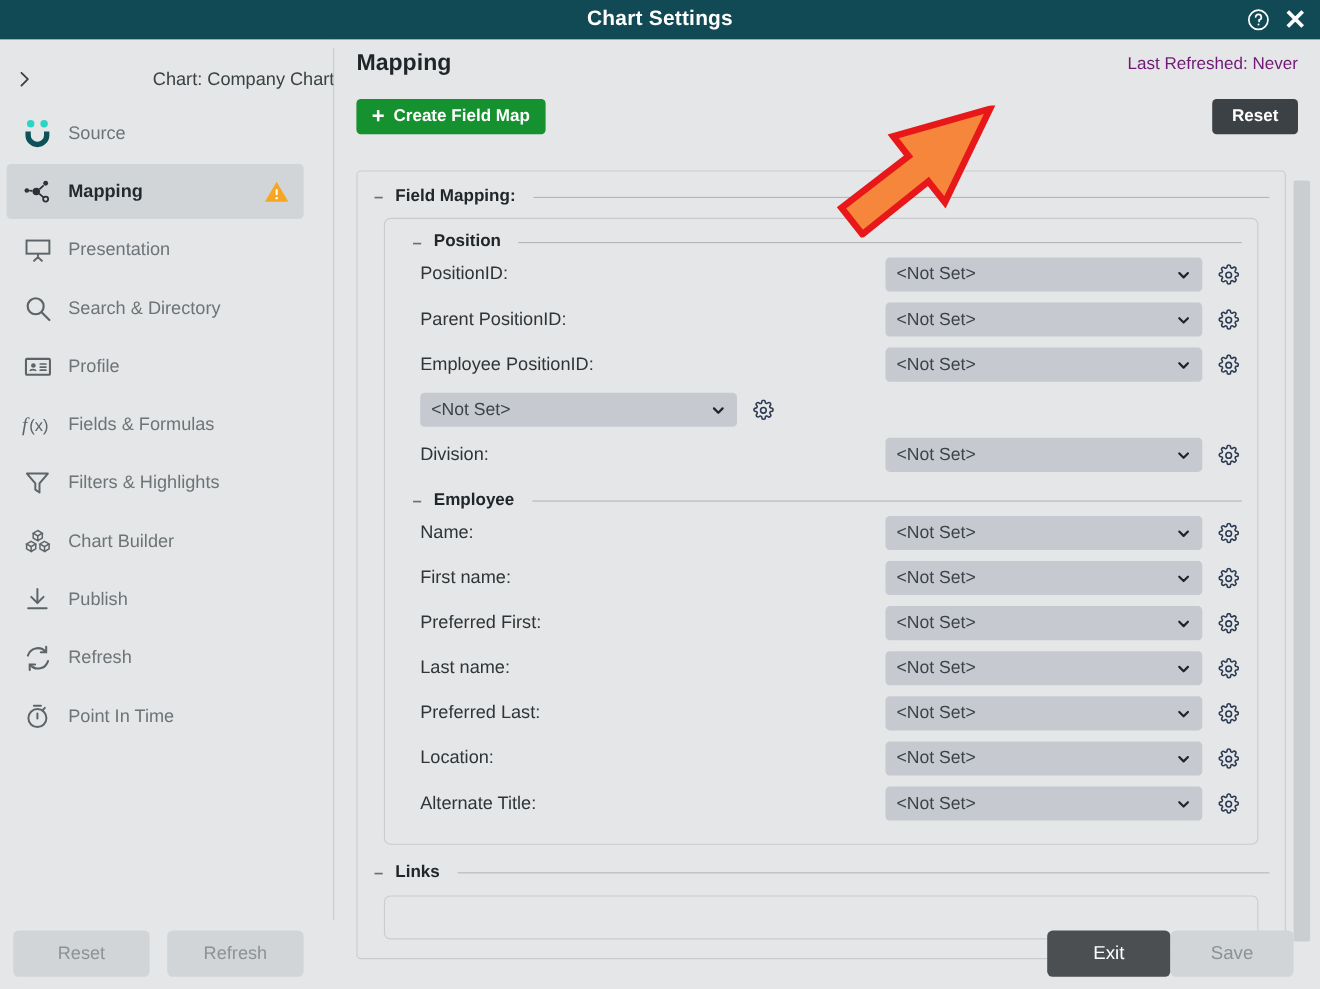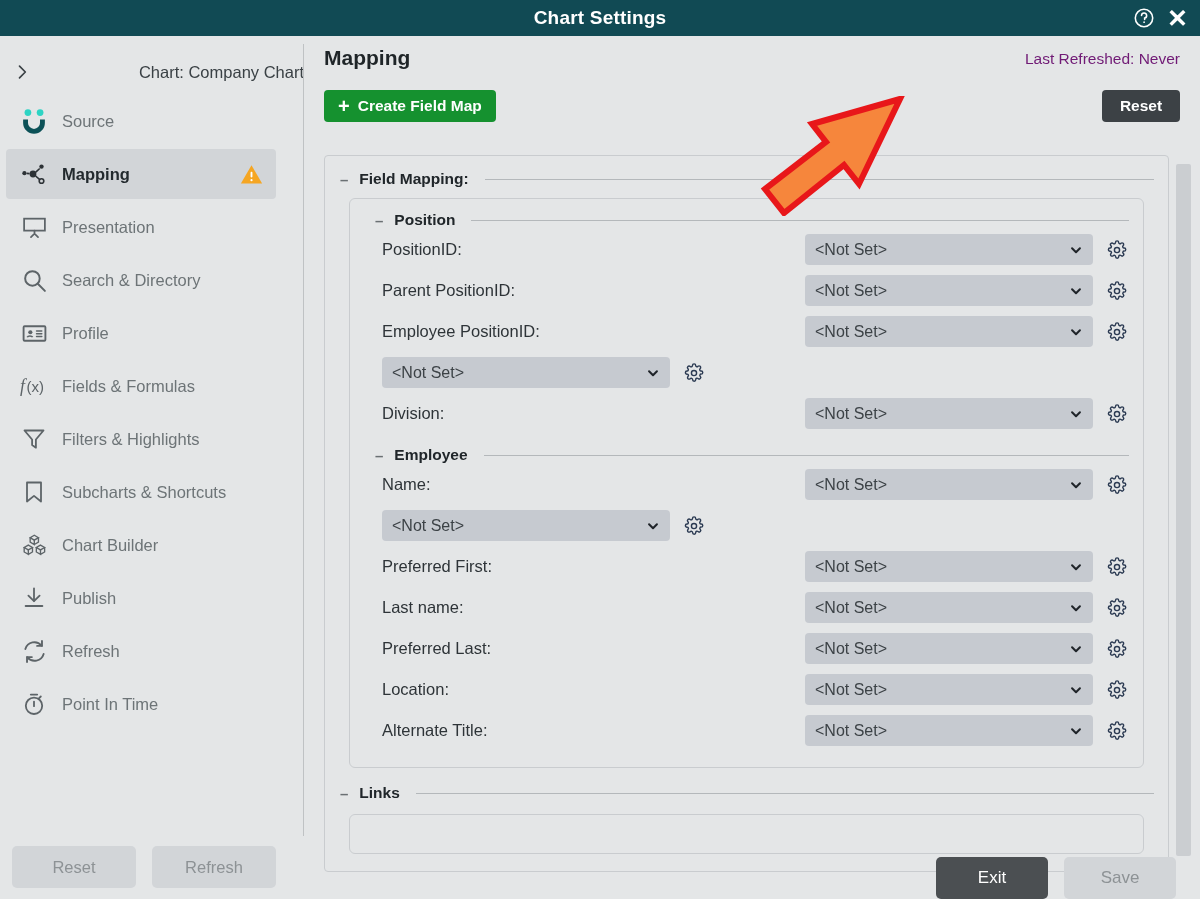--- a/index.html
+++ b/index.html
@@ -349,23 +349,22 @@
     height: 40px;
     background: #e4e6e7;
   }
 
   
   .main-footer {
     position: absolute;
     left: 0; bottom: 0;
     width: 896px; height: 64px;
     display: flex;
-    align-items: flex-end;
+    align-items: center;
     justify-content: flex-end;
-    gap: 16px;
     padding-right: 24px;
   }
   .btn-exit {
     height: 42px;
     min-width: 112px;
     background: #4b4f52;
     color: #ffffff;
     border: none;
     border-radius: 5px;
     font-size: 17px;
@@ -500,28 +499,20 @@
 
       <div class="nav-item">
         <span class="nav-icon">
           <svg width="26" height="26" viewBox="0 0 26 26" fill="none" stroke="currentColor" stroke-width="1.8" stroke-linejoin="round">
             <path d="M3.5 4.5h19l-7.6 9v8.2l-3.8-2.6v-5.6z"></path>
           </svg>
         </span>
         <span class="nav-label">Filters &amp; Highlights</span>
       </div>
 
-      <div class="nav-item">
-        <span class="nav-icon">
-          <svg width="26" height="26" viewBox="0 0 26 26" fill="none" stroke="currentColor" stroke-width="1.8" stroke-linejoin="round">
-            <path d="M6 3.5h14v19l-7-5.6-7 5.6z"></path>
-          </svg>
-        </span>
-        <span class="nav-label">Subcharts &amp; Shortcuts</span>
-      </div>
 
       <div class="nav-item">
         <span class="nav-icon">
           <svg width="27" height="27" viewBox="0 0 28 28" fill="none" stroke="currentColor" stroke-width="1.4">
             <path d="M13.8 3.4l4.3 2.5-4.3 2.5-4.3-2.5z"></path>
             <path d="M9.5 5.9v4.6l4.3 2.5V8.4M18.1 5.9v4.6l-4.3 2.5"></path>
             <path d="M7.6 13.6l4.3 2.5-4.3 2.5-4.3-2.5z"></path>
             <path d="M3.3 16.1v4.6l4.3 2.5v-4.6M11.9 16.1v4.6l-4.3 2.5"></path>
             <path d="M20.2 13.6l4.3 2.5-4.3 2.5-4.3-2.5z"></path>
             <path d="M15.9 16.1v4.6l4.3 2.5v-4.6M24.5 16.1v4.6l-4.3 2.5"></path>
@@ -721,20 +712,21 @@
               </div>
               <span class="gear-btn">
                 <svg width="20" height="20" viewBox="0 0 24 24" fill="none" stroke="currentColor" stroke-width="1.7">
                     <circle cx="12" cy="12" r="3.1"></circle>
                     <path d="M19.1 14.2a1.5 1.5 0 0 0 .3 1.7l.1.1a1.9 1.9 0 1 1-2.7 2.7l-.1-.1a1.5 1.5 0 0 0-1.7-.3 1.5 1.5 0 0 0-.9 1.4v.2a1.9 1.9 0 0 1-3.8 0v-.1a1.5 1.5 0 0 0-1-1.4 1.5 1.5 0 0 0-1.7.3l-.1.1a1.9 1.9 0 1 1-2.7-2.7l.1-.1a1.5 1.5 0 0 0 .3-1.7 1.5 1.5 0 0 0-1.4-.9h-.2a1.9 1.9 0 0 1 0-3.8h.1a1.5 1.5 0 0 0 1.4-1 1.5 1.5 0 0 0-.3-1.7l-.1-.1a1.9 1.9 0 1 1 2.7-2.7l.1.1a1.5 1.5 0 0 0 1.7.3h.1a1.5 1.5 0 0 0 .9-1.4v-.2a1.9 1.9 0 0 1 3.8 0v.1a1.5 1.5 0 0 0 .9 1.4 1.5 1.5 0 0 0 1.7-.3l.1-.1a1.9 1.9 0 1 1 2.7 2.7l-.1.1a1.5 1.5 0 0 0-.3 1.7v.1a1.5 1.5 0 0 0 1.4.9h.2a1.9 1.9 0 0 1 0 3.8h-.1a1.5 1.5 0 0 0-1.4.9z"></path>
                   </svg>
               </span>
             </div>
 
             <div class="field-row">
+              <span class="field-label">First name:</span>
               <div class="field-select">
                 <span class="field-select-value">&lt;Not Set&gt;</span>
                 <span class="chev">
                     <svg width="14" height="14" viewBox="0 0 16 16" fill="none" stroke="currentColor" stroke-width="2.3" stroke-linecap="round" stroke-linejoin="round">
                       <path d="M3.5 6l4.5 4.5L12.5 6"></path>
                     </svg>
                   </span>
               </div>
               <span class="gear-btn">
                 <svg width="20" height="20" viewBox="0 0 24 24" fill="none" stroke="currentColor" stroke-width="1.7">

